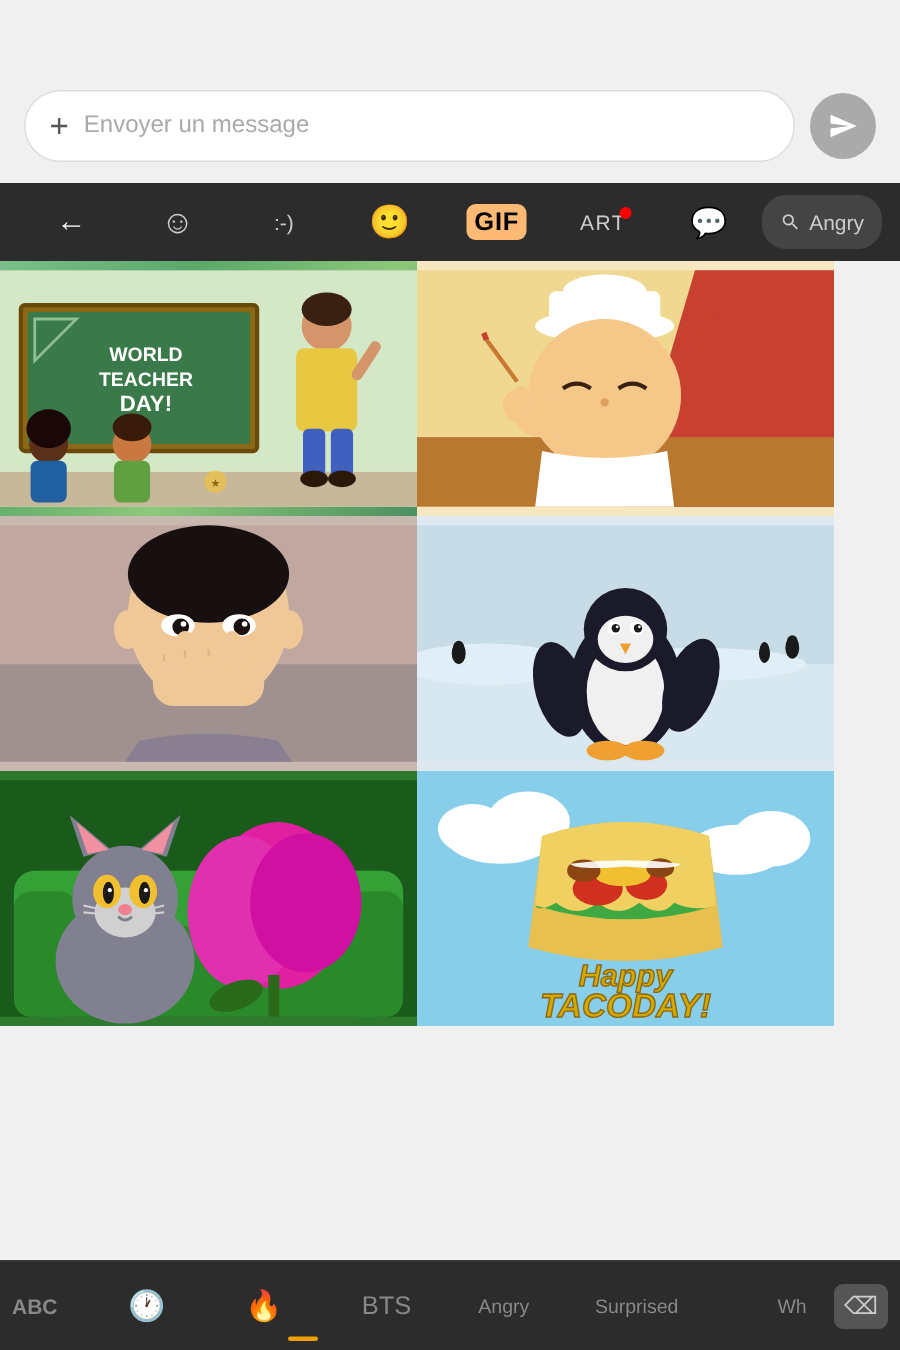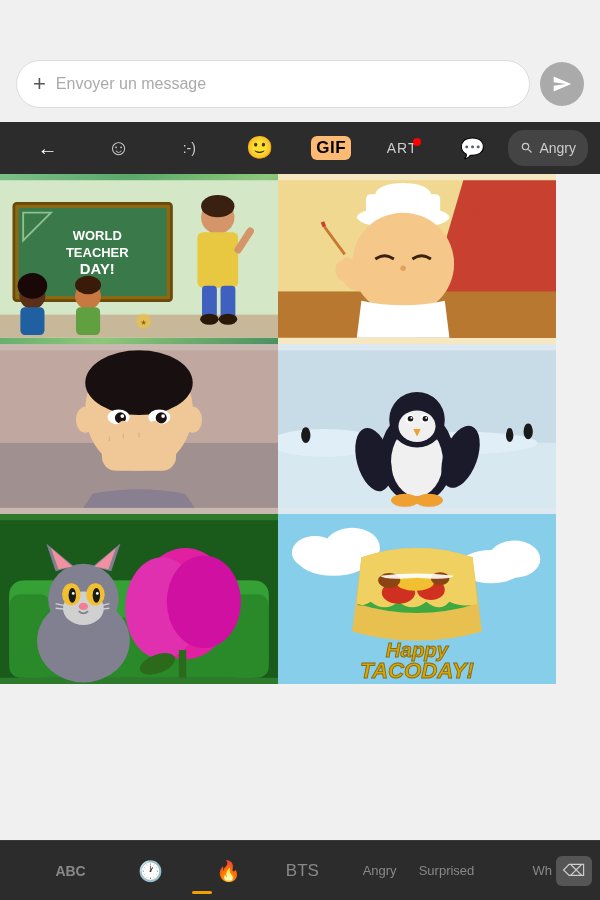--- a/index.html
+++ b/index.html
@@ -226,21 +226,21 @@
       border-top: 1px solid #3a3a3a;
       position: absolute;
       bottom: 0;
       width: 600px;
     }
 
     .cat-item {
       flex: 1;
       display: flex;
       flex-direction: column;
-      align-items: flex-end;
+      align-items: flex-start;
       justify-content: center;
       cursor: pointer;
       color: #888;
       font-size: 13px;
       height: 100%;
       position: relative;
       gap: 2px;
     }
 
     .cat-item.active {

